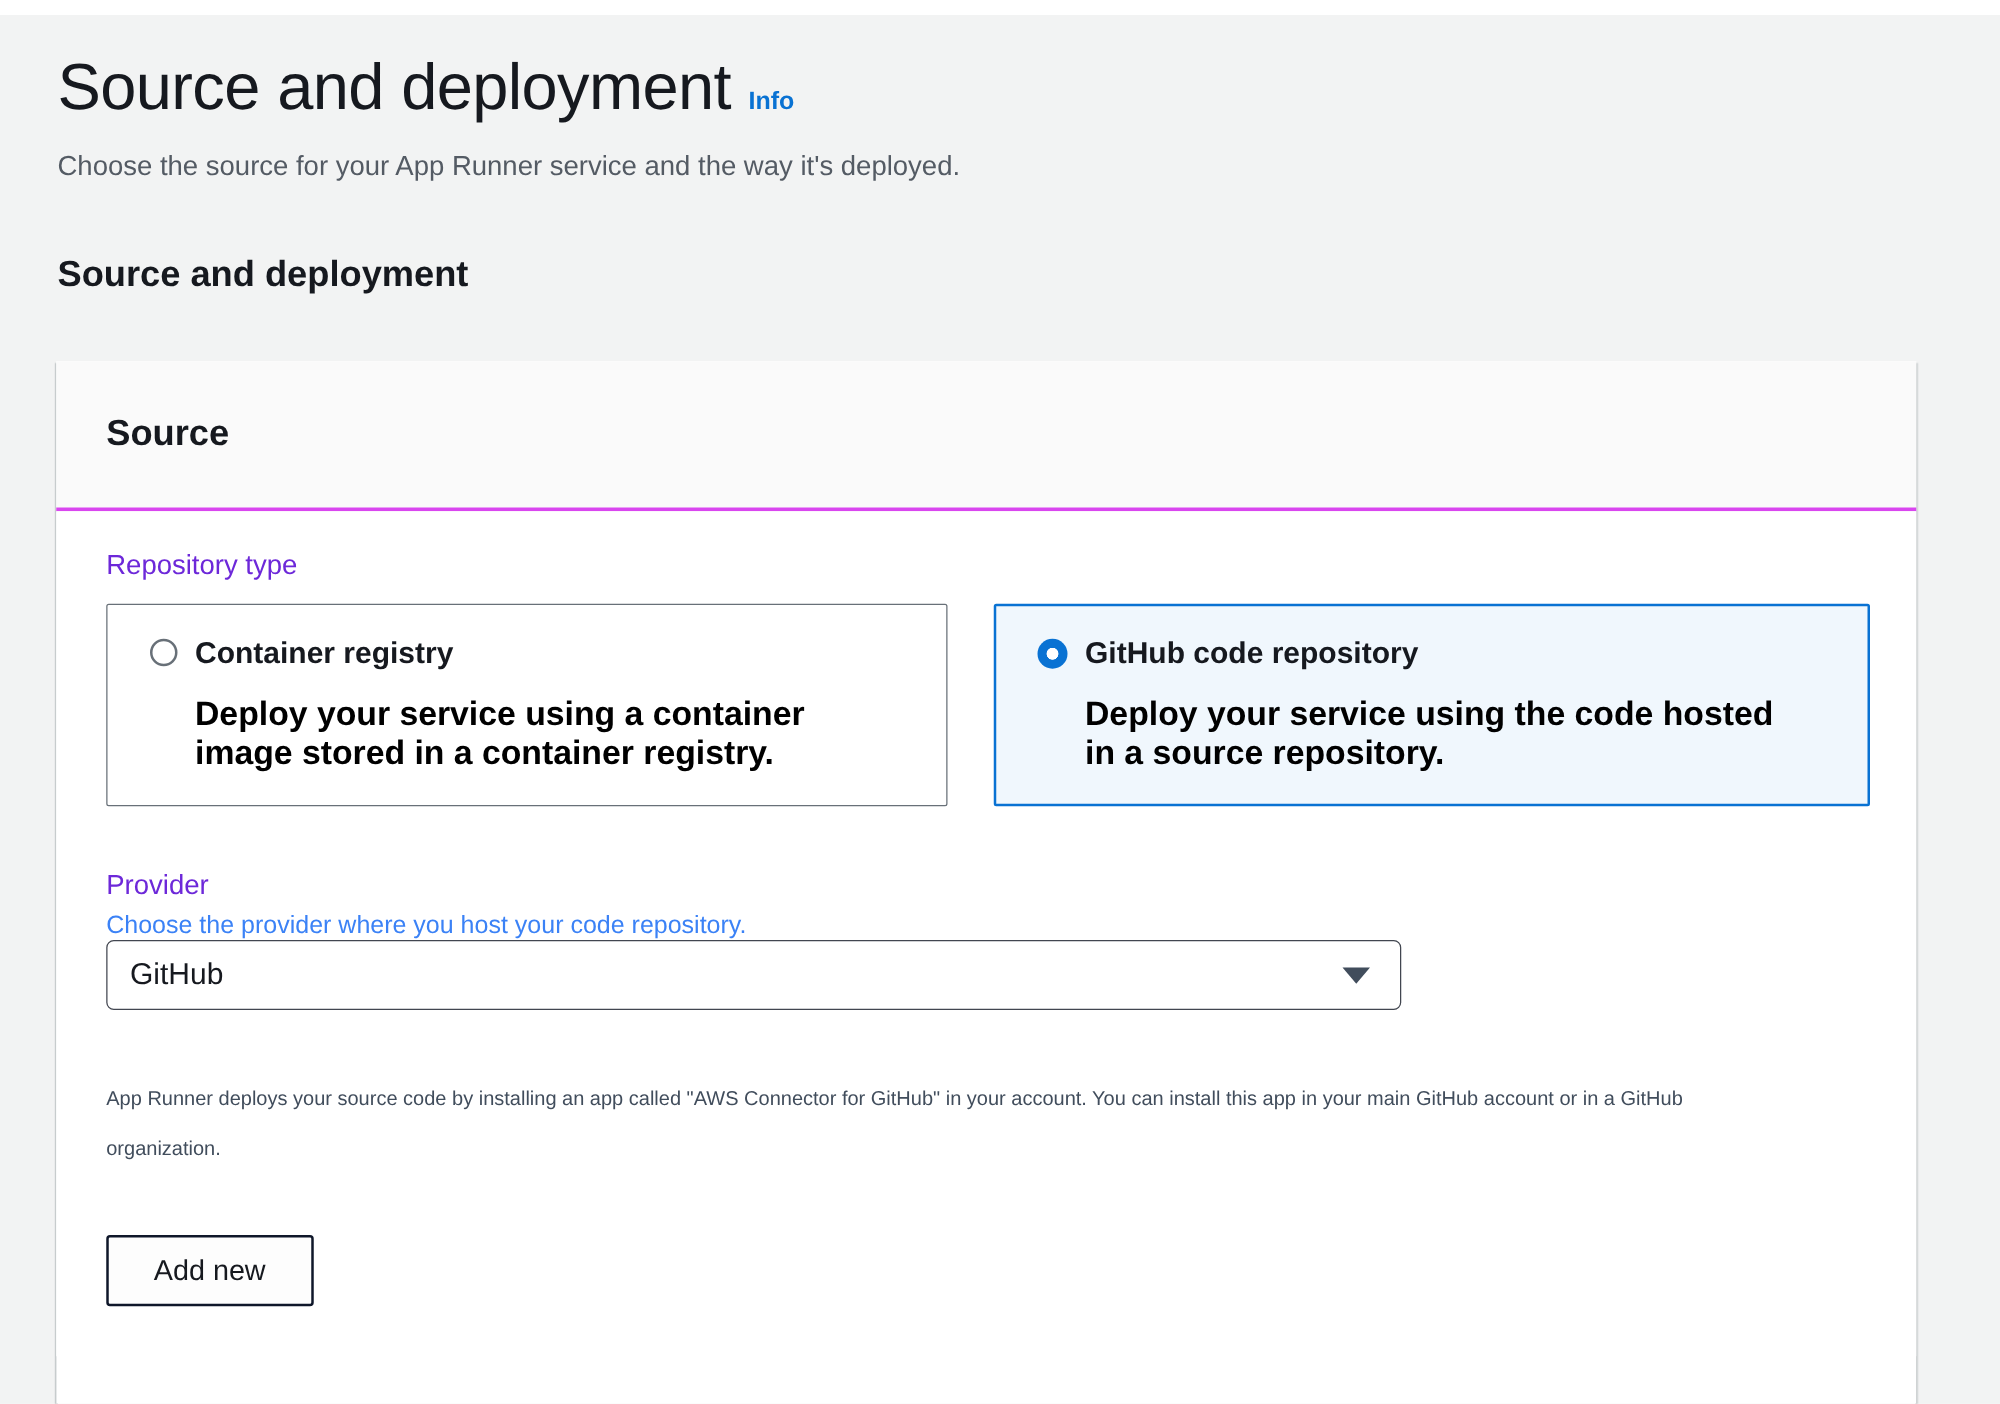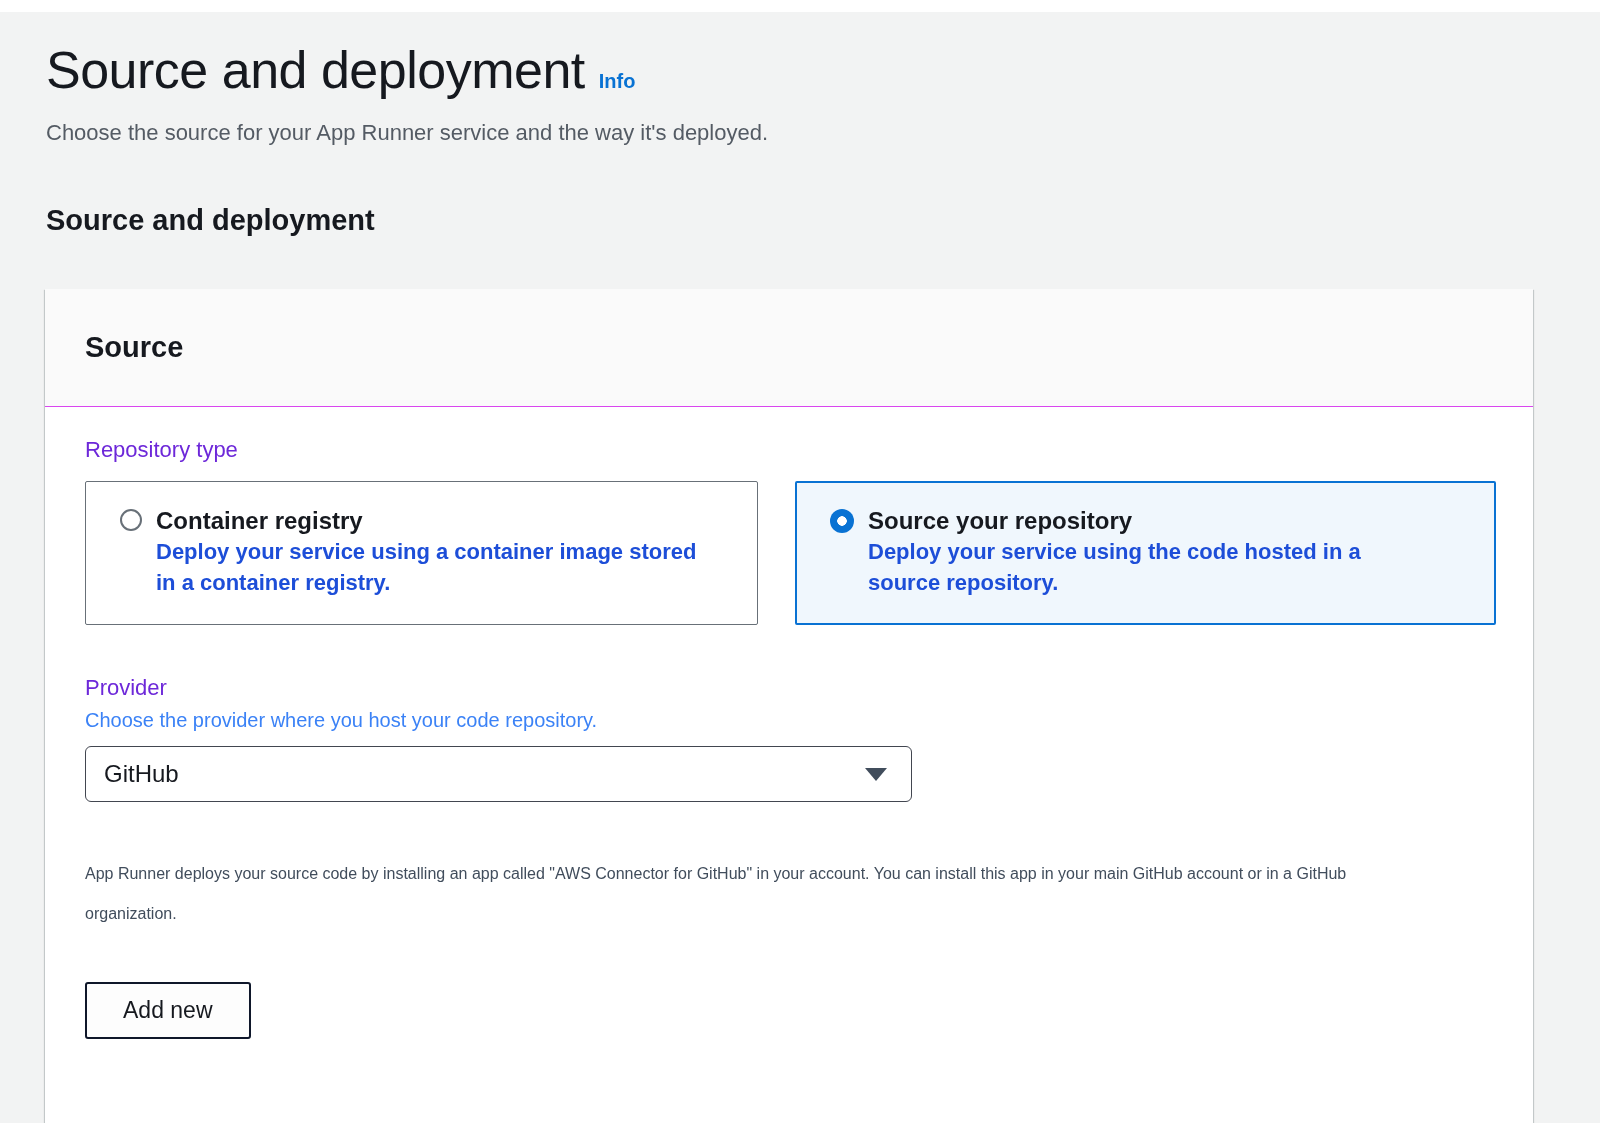--- a/index.html
+++ b/index.html
@@ -48,21 +48,21 @@
     margin-top: 52px;
     margin-left: -1px;
     width: 1488px;
     min-height: 850px;
     background: #ffffff;
     box-shadow: 0 1px 1px 0 rgba(0,28,36,.3), 1px 1px 1px 0 rgba(0,28,36,.15), -1px 1px 1px 0 rgba(0,28,36,.15);
   }
   .card-header {
     background: #fafafa;
     padding: 42px 40px 42px 40px;
-    border-bottom: 1px solid #d946ef;
+    border-bottom: 3px solid #d946ef;
   }
   .card-header h3 {
     font-size: 29px;
     font-weight: 700;
     color: #16191f;
   }
   .card-body {
     padding: 30px 40px 40px 40px;
     background: #ffffff;
   }
@@ -108,35 +108,34 @@
   }
   .tile-text { display: block; font-weight: bold; }
   .tile-title {
     display: block;
     font-size: 24px;
     color: #16191f;
     line-height: 30px;
   }
   .tile-desc {
     display: block;
-    margin-top: 0;
-    font-size: 22px;
-    color: #1d4ed8;
+    margin-top: 18px;
+    font-size: 27px;
+    color: #000000;
     line-height: 31px;
     max-width: 560px;
   }
   .provider-block { margin-top: 50px; }
   .hint {
     margin-top: 8px;
     font-size: 20px;
     color: #3b82f6;
   }
   .select {
-    margin-top: 14px;
-    width: 827px;
+    width: 1036px;
     height: 56px;
     border: 1px solid #424650;
     border-radius: 6px;
     background: #ffffff;
     display: flex;
     align-items: center;
     justify-content: space-between;
     padding: 0 24px 0 18px;
     cursor: pointer;
   }
@@ -207,21 +206,21 @@
           <span class="radio"></span>
           <span class="tile-text">
             <span class="tile-title">Container registry</span>
             <span class="tile-desc">Deploy your service using a container image stored in a container registry.</span>
           </span>
         </label>
 
         <label class="tile selected">
           <span class="radio checked"></span>
           <span class="tile-text">
-            <span class="tile-title">Source your repository</span>
+            <span class="tile-title">GitHub code repository</span>
             <span class="tile-desc">Deploy your service using the code hosted in a source repository.</span>
           </span>
         </label>
 
       </div>
 
       <div class="provider-block">
         <div class="field-label">Provider</div>
         <div class="hint">Choose the provider where you host your code repository.</div>
         <div class="select">

